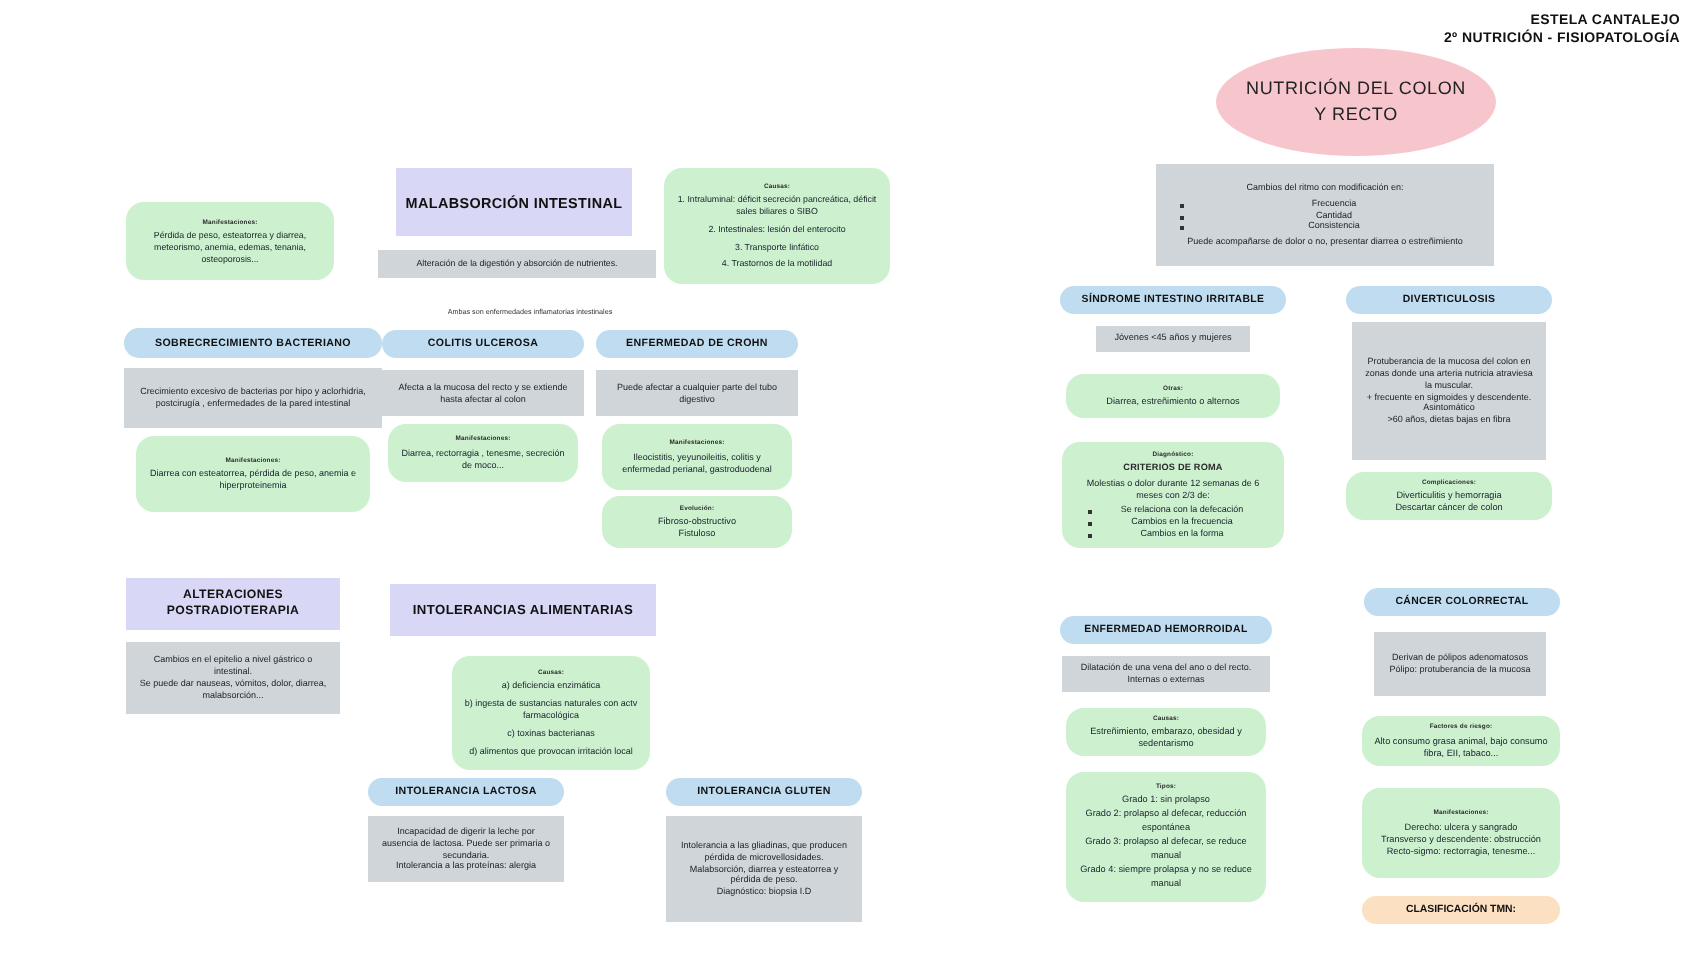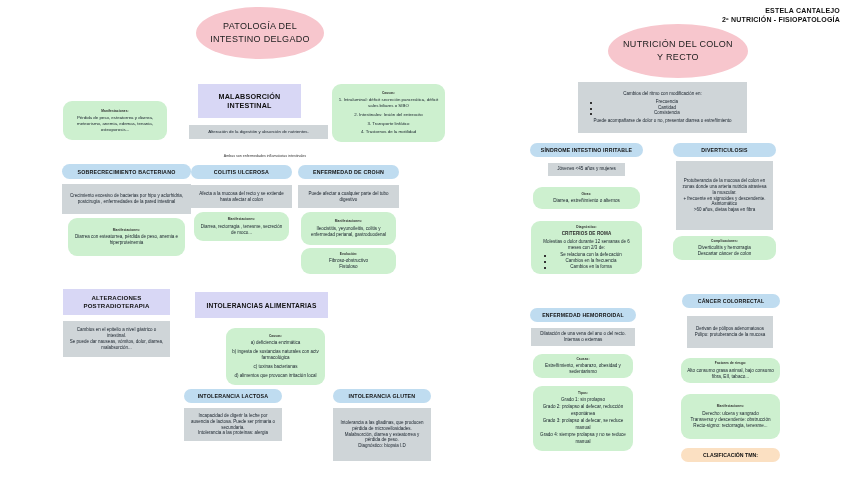--- a/index.html
+++ b/index.html
@@ -67,27 +67,25 @@
 </head>
 <body>
 
 <div class="canvas">
 
   <div class="author" style="right:8px;top:6px;">
     <div>ESTELA CANTALEJO</div>
     <div>2º NUTRICIÓN - FISIOPATOLOGÍA</div>
   </div>
 
-  <div class="node ellipse body-txt" style="left:196px;top:7px;width:128px;height:52px;font-size:9px;line-height:1.5;">PATOLOGÍA DEL
-INTESTINO DELGADO</div>
 
   <div class="node ellipse body-txt" style="left:608px;top:24px;width:140px;height:54px;font-size:9px;line-height:1.5;">NUTRICIÓN DEL COLON
 Y RECTO</div>
 
-  <div class="node hdr-violet" style="left:198px;top:84px;width:103px;height:34px;font-size:7.2px;">MALABSORCIÓN INTESTINAL</div>
+  <div class="node hdr-violet" style="left:198px;top:84px;width:118px;height:34px;font-size:7.2px;">MALABSORCIÓN INTESTINAL</div>
 
   <div class="node grey" style="left:189px;top:125px;width:139px;height:14px;font-size:4.4px;">Alteración de la digestión y absorción de nutrientes.</div>
 
   <div class="node green" style="left:332px;top:84px;width:113px;height:58px;font-size:4.4px;">
     <div class="cap">Causas:</div>
     <div style="margin-bottom:3px;">1.      Intraluminal: déficit secreción pancreática, déficit sales biliares o SIBO</div>
     <div style="margin-bottom:3px;">2. Intestinales: lesión del enterocito</div>
     <div style="margin-bottom:3px;">3. Transporte linfático</div>
     <div>4. Trastornos de la motilidad</div>
   </div>

